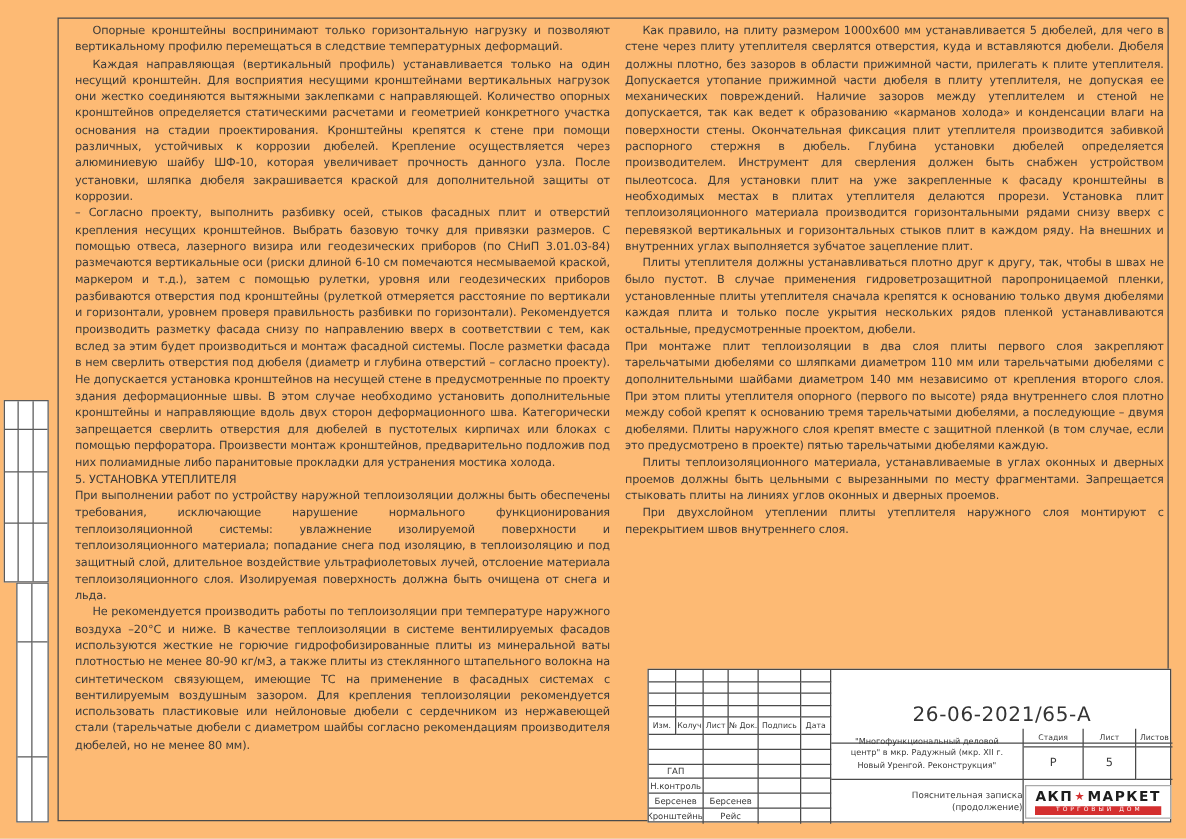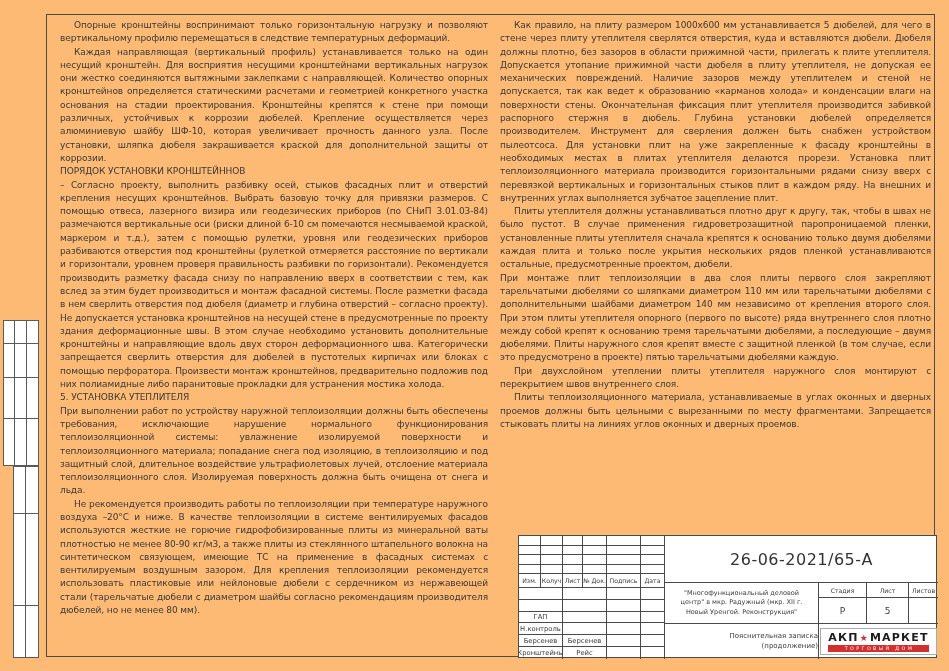--- a/index.html
+++ b/index.html
@@ -35,21 +35,21 @@
   .tb-rev > div{border-right:1px solid #4a4a4a;border-bottom:1px solid #4a4a4a;}
   .tb-head{position:absolute;left:0;top:38px;width:146px;height:14px;display:grid;
            grid-template-columns:22px 22px 20px 24px 34px 1fr;font-size:6.2px;}
   .tb-head > div{border-right:1px solid #4a4a4a;border-bottom:1px solid #4a4a4a;
                  display:flex;align-items:center;justify-content:center;overflow:hidden;}
   .tb-sig{position:absolute;left:0;top:52px;width:146px;height:71px;display:grid;
           grid-template-columns:44px 44px 34px 1fr;grid-template-rows:repeat(6,1fr);font-size:6.8px;text-align:center;}
   .tb-sig > div{border-right:1px solid #4a4a4a;border-bottom:1px solid #4a4a4a;
                 display:flex;align-items:center;justify-content:center;overflow:hidden;}
   .tb-sig > div:nth-child(n+21){border-bottom:none;}
-  .tb-docnum{position:absolute;left:146px;top:0;width:273px;height:47px;
+  .tb-docnum{position:absolute;left:146px;top:12px;width:273px;height:47px;
              border-bottom:1px solid #4a4a4a;display:flex;align-items:center;justify-content:center;
              font-size:16px;letter-spacing:0.5px;color:#333;}
   .tb-project{position:absolute;left:146px;top:47px;width:154px;height:41px;
               border-right:1px solid #4a4a4a;border-bottom:1px solid #4a4a4a;
               display:flex;align-items:center;justify-content:center;text-align:center;
               font-size:6.5px;line-height:1.4;padding:2px 8px;}
   .tb-doctitle{position:absolute;left:146px;top:88px;width:154px;height:35px;
                border-right:1px solid #4a4a4a;display:flex;flex-direction:column;
                align-items:flex-end;justify-content:center;text-align:center;font-size:7px;line-height:1.35;}
   .tb-stagehead{position:absolute;left:300px;top:47px;width:119px;height:15px;display:grid;
@@ -97,33 +97,32 @@
       <div></div>
     <div></div>
       <div></div>
   </div>
 
   <div class="frame"></div>
 
   <div class="col left-col">
     <p class="para indent">Опорные кронштейны воспринимают только горизонтальную нагрузку и позволяют вертикальному профилю перемещаться в следствие температурных деформаций.</p>
     <p class="para indent">Каждая направляющая (вертикальный профиль) устанавливается только на один несущий кронштейн. Для восприятия несущими кронштейнами вертикальных нагрузок они жестко соединяются вытяжными заклепками с направляющей.  Количество опорных кронштейнов определяется статическими расчетами и геометрией конкретного участка основания на стадии проектирования.  Кронштейны крепятся к стене при помощи различных, устойчивых к коррозии дюбелей. Крепление осуществляется через алюминиевую шайбу ШФ-10, которая увеличивает прочность данного узла. После установки, шляпка дюбеля закрашивается краской для дополнительной защиты от коррозии.</p>
-    <p class="para heading">ПОРЯДОК УСТАНОВКИ КРОНШТЕЙННОВ</p>
     <p class="para heading">– Согласно проекту, выполнить разбивку осей, стыков фасадных плит и отверстий крепления несущих кронштейнов. Выбрать базовую точку для привязки размеров. С помощью отвеса, лазерного визира или геодезических приборов (по СНиП 3.01.03-84) размечаются вертикальные оси (риски длиной 6-10 см помечаются несмываемой краской, маркером и т.д.), затем с помощью рулетки, уровня или геодезических приборов разбиваются отверстия под кронштейны (рулеткой отмеряется расстояние по вертикали и горизонтали, уровнем проверя правильность разбивки по горизонтали). Рекомендуется производить разметку фасада снизу по направлению вверх в соответствии с тем, как вслед за этим будет производиться и монтаж фасадной системы. После разметки фасада в нем сверлить отверстия под дюбеля (диаметр и глубина отверстий – согласно проекту). Не допускается установка кронштейнов на несущей стене в предусмотренные по проекту здания деформационные швы. В этом случае необходимо установить дополнительные кронштейны и направляющие вдоль двух сторон деформационного шва. Категорически запрещается сверлить отверстия для дюбелей в пустотелых кирпичах или блоках с помощью перфоратора. Произвести монтаж кронштейнов, предварительно подложив под них полиамидные либо паранитовые прокладки для устранения мостика холода.</p>
     <p class="para heading">5. УСТАНОВКА УТЕПЛИТЕЛЯ</p>
     <p class="para heading">При выполнении работ по устройству наружной теплоизоляции должны быть обеспечены требования, исключающие нарушение нормального функционирования теплоизоляционной системы: увлажнение изолируемой поверхности и теплоизоляционного материала; попадание снега под изоляцию, в теплоизоляцию и под защитный слой, длительное воздействие ультрафиолетовых лучей, отслоение материала теплоизоляционного слоя. Изолируемая поверхность должна быть очищена от снега и льда.</p>
     <p class="para indent">Не рекомендуется производить работы по теплоизоляции при температуре наружного воздуха –20°С и ниже. В качестве теплоизоляции в системе вентилируемых фасадов используются жесткие не горючие гидрофобизированные плиты из минеральной ваты плотностью не менее 80-90 кг/м3, а также плиты из стеклянного штапельного волокна на синтетическом связующем, имеющие ТС на применение в фасадных системах с вентилируемым воздушным зазором. Для крепления теплоизоляции рекомендуется использовать пластиковые или нейлоновые дюбели с сердечником из нержавеющей стали (тарельчатые дюбели с диаметром шайбы согласно рекомендациям производителя дюбелей, но не менее 80 мм).</p>
   </div>
 
   <div class="col right-col">
     <p class="para indent">Как правило, на плиту размером 1000х600 мм устанавливается 5 дюбелей, для чего в стене через плиту утеплителя сверлятся отверстия, куда и вставляются дюбели. Дюбеля должны плотно, без зазоров в области прижимной части, прилегать к плите утеплителя. Допускается утопание прижимной части дюбеля в плиту утеплителя, не допуская ее механических повреждений. Наличие зазоров между утеплителем и стеной не допускается, так как ведет к образованию «карманов холода» и конденсации влаги на поверхности стены. Окончательная фиксация плит утеплителя производится забивкой распорного стержня в дюбель. Глубина установки дюбелей определяется производителем. Инструмент для сверления должен быть снабжен устройством пылеотсоса. Для установки плит на уже закрепленные к фасаду кронштейны в необходимых местах в плитах утеплителя делаются прорези.  Установка плит теплоизоляционного материала производится горизонтальными рядами снизу вверх с перевязкой вертикальных и горизонтальных стыков плит в каждом ряду. На внешних и внутренних углах выполняется зубчатое зацепление плит.</p>
     <p class="para indent">Плиты утеплителя должны устанавливаться плотно друг к другу, так, чтобы в швах не было пустот. В случае применения гидроветрозащитной паропроницаемой пленки, установленные плиты утеплителя сначала крепятся к основанию только двумя дюбелями каждая плита и только после укрытия нескольких рядов пленкой устанавливаются остальные, предусмотренные проектом, дюбели.</p>
     <p class="para heading">При монтаже плит теплоизоляции в два слоя плиты первого слоя закрепляют тарельчатыми дюбелями со шляпками диаметром 110 мм или тарельчатыми дюбелями с дополнительными шайбами диаметром 140 мм независимо от крепления второго слоя. При этом плиты утеплителя опорного (первого по высоте) ряда внутреннего слоя плотно между собой крепят к основанию тремя тарельчатыми дюбелями, а последующие – двумя дюбелями. Плиты наружного слоя крепят вместе с защитной пленкой (в том случае, если это предусмотрено в проекте) пятью тарельчатыми дюбелями каждую.</p>
+    <p class="para indent">Плиты теплоизоляционного материала, устанавливаемые в углах оконных и дверных проемов должны быть цельными с вырезанными по месту фрагментами. Запрещается стыковать плиты на линиях углов оконных и дверных проемов.</p>
     <p class="para indent">При двухслойном утеплении плиты утеплителя наружного слоя монтируют с перекрытием швов внутреннего слоя.</p>
-    <p class="para indent">Плиты теплоизоляционного материала, устанавливаемые в углах оконных и дверных проемов должны быть цельными с вырезанными по месту фрагментами. Запрещается стыковать плиты на линиях углов оконных и дверных проемов.</p>
   </div>
 
   <div class="tb">
 
     <div class="tb-rev">
       <div></div>
         <div></div>
         <div></div>
         <div></div>
         <div></div>

